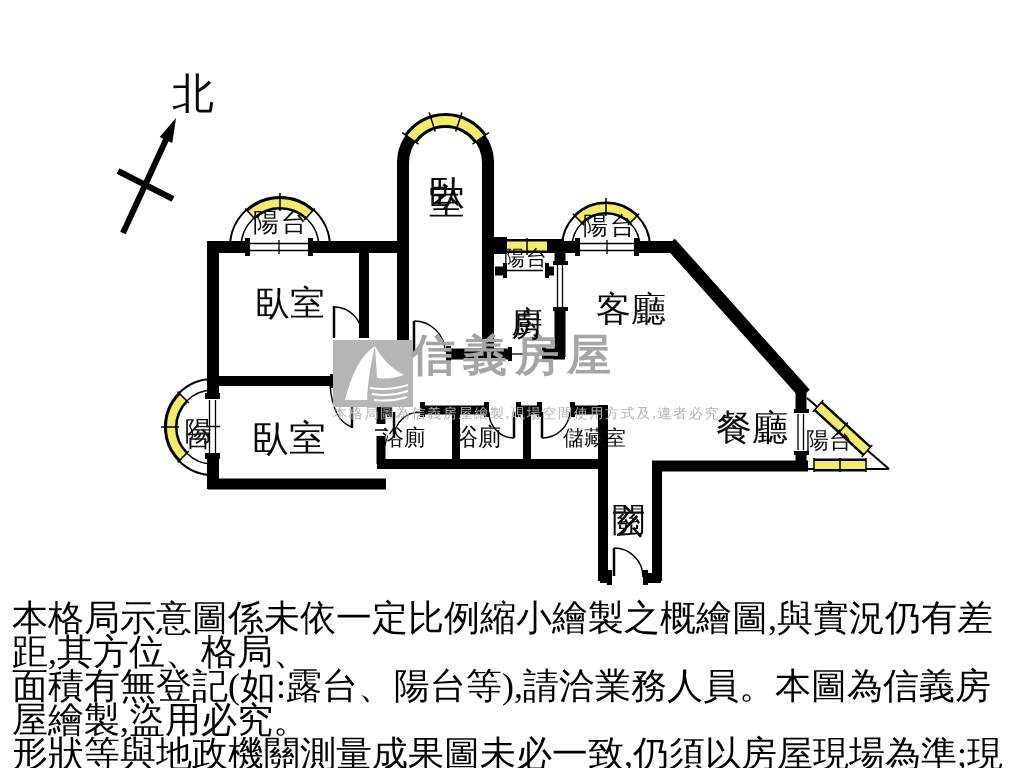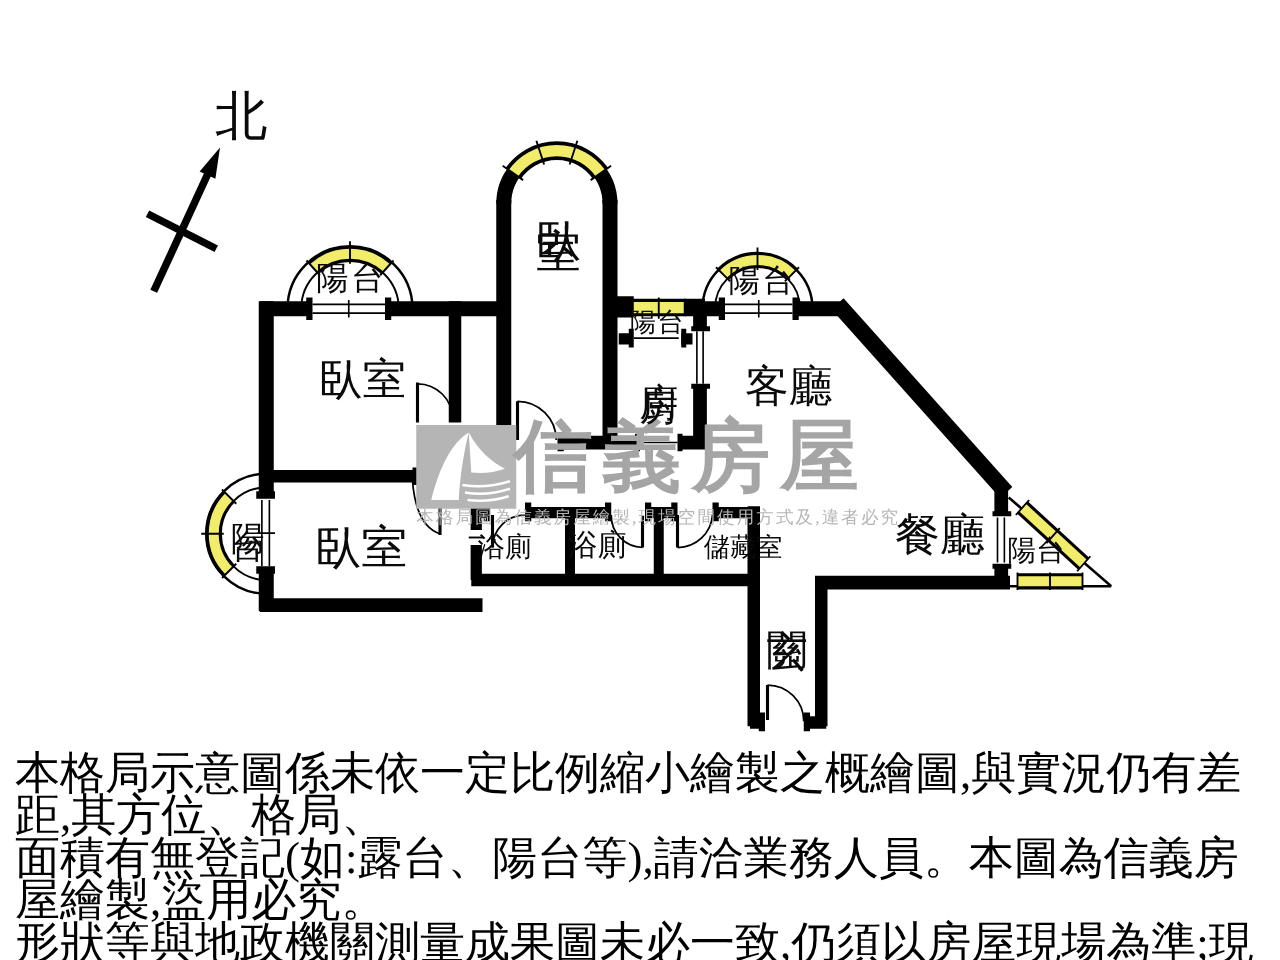--- a/index.html
+++ b/index.html
@@ -8,21 +8,21 @@
     font-family:"Liberation Serif","DejaVu Serif",serif;
   }
   #plan-svg{position:absolute;left:0;top:0;z-index:1;}
   .lbl{
     position:absolute;color:#0a0a0a;z-index:5;white-space:nowrap;
     font-family:"Liberation Serif","DejaVu Serif",serif;line-height:1.05;
   }
   .vert{writing-mode:vertical-rl;text-orientation:upright;letter-spacing:3px;}
   .wm-big{
     position:absolute;left:411px;top:334px;z-index:3;color:#a5a5a5;
-    font-size:63px;font-weight:700;letter-spacing:8px;line-height:1;white-space:nowrap;
+    font-size:44px;font-weight:700;letter-spacing:8px;line-height:1;white-space:nowrap;
     font-family:"Liberation Serif","DejaVu Serif",serif;
   }
   .wm-small{
     position:absolute;left:333px;top:405px;z-index:3;color:#b5b5b5;
     font-size:14px;letter-spacing:1.7px;white-space:nowrap;
     font-family:"Liberation Serif","DejaVu Serif",serif;
   }
   .disclaimer{
     position:absolute;left:12px;top:601px;width:1004px;z-index:2;color:#000;
     font-size:36px;line-height:34px;letter-spacing:0px;

